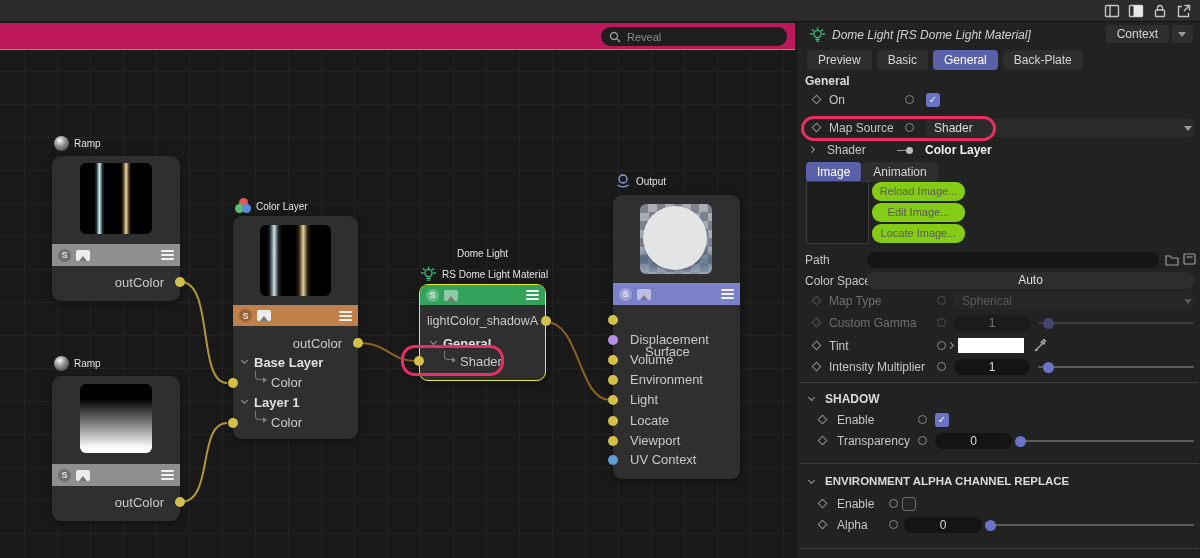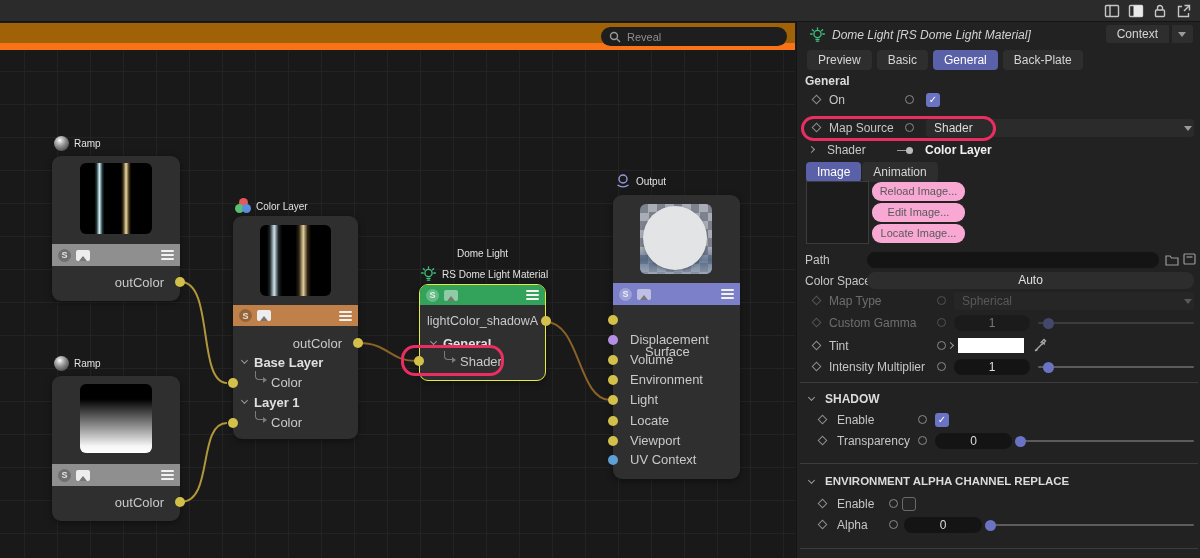--- a/index.html
+++ b/index.html
@@ -5,21 +5,21 @@
   * { box-sizing: border-box; margin: 0; padding: 0; }
   html,body { width:1200px; height:558px; background:#1b1b1b; font-family:"Liberation Sans",sans-serif; overflow:hidden; color:#ccc; }
 
   
   .topbar{position:absolute;left:0;top:0;width:1200px;height:22px;background:#2b2b2b;border-bottom:1px solid #141414;}
   .topbar-icons{position:absolute;right:8px;top:3px;display:flex;gap:8px;align-items:center;}
   .tb-ic{width:16px;height:16px;display:block;}
 
   
   .editor{position:absolute;left:0;top:23px;width:795px;height:535px;}
-  .ed-toolbar{position:absolute;left:0;top:0;width:100%;height:27px;background:#a16207;border-bottom:7px solid #f97316;}
+  .ed-toolbar{position:absolute;left:0;top:0;width:100%;height:27px;background:#be185d;border-bottom:1px solid #f97316;}
   .search{position:absolute;right:8px;top:4px;width:186px;height:19px;background:#1e1e1e;border-radius:10px;display:flex;align-items:center;padding:0 8px;gap:6px;}
   .search input{background:transparent;border:none;outline:none;color:#a8a8a8;font-size:11px;width:140px;font-family:"Liberation Sans",sans-serif;}
   .search input::placeholder{color:#8f8f8f;}
   .canvas{position:absolute;left:0;top:28px;width:795px;height:507px;background-color:#191919;
     background-image:linear-gradient(#232323 1px,transparent 1px),linear-gradient(90deg,#232323 1px,transparent 1px);
     background-size:33px 33px;background-position:-9px -13px;overflow:hidden;}
   .wires{position:absolute;left:0;top:0;width:795px;height:507px;z-index:1;}
 
   .node{position:absolute;background:#2f2f2f;border-radius:9px;box-shadow:0 2px 7px rgba(0,0,0,.4);z-index:2;}
   .node.selected{border:1.5px solid #e6ea3a;}
@@ -53,21 +53,21 @@
   .cbx.on{background:#6b74c4;color:#fff;font-size:10px;text-align:center;line-height:14px;}
   .cbx.off{background:#252525;border:1px solid #6b6b6b;}
   .fld{position:absolute;height:16px;background:#141414;border-radius:8px;color:#dcdcdc;text-align:center;line-height:16px;}
   .ddn{position:absolute;height:18px;background:#2b2b2b;border-radius:3px;color:#ddd;line-height:18px;padding-left:8px;}
   .dd-arrow{position:absolute;right:7px;top:7px;border-left:4px solid transparent;border-right:4px solid transparent;border-top:5px solid #9a9a9a;}
   .track{position:absolute;height:2px;background:#5c5c5c;border-radius:1px;}
   .knob{position:absolute;top:-4.5px;width:11px;height:11px;border-radius:50%;background:#6b74c4;}
   .hdiv{position:absolute;left:3px;width:398px;height:1px;background:#3c3c3c;}
   .ptab{background:#2e2e2e;border-radius:4px;padding:3px 11px;color:#d5d5d5;white-space:nowrap;}
   .ptab.active{background:#5a61a8;color:#fff;}
-  .pbtn{position:absolute;background:#f9a8d4;border-radius:9px;color:#595959;font-size:11px;text-align:center;line-height:19px;height:19px;}
+  .pbtn{position:absolute;background:#84cc16;border-radius:9px;color:#595959;font-size:11px;text-align:center;line-height:19px;height:19px;}
   .dim{opacity:.45;}
   .sech{position:absolute;font-weight:bold;color:#dcdcdc;}
   .port-glyph{position:absolute;width:16px;height:8px;}
   .port-glyph i.l{position:absolute;left:0;top:3.5px;width:10px;height:1.4px;background:#9a9a9a;}
   .port-glyph i.d{position:absolute;right:0;top:0.5px;width:7px;height:7px;border-radius:50%;background:#bcbcbc;}
 </style>
 </head>
 <body>
 
 <div class="topbar">

